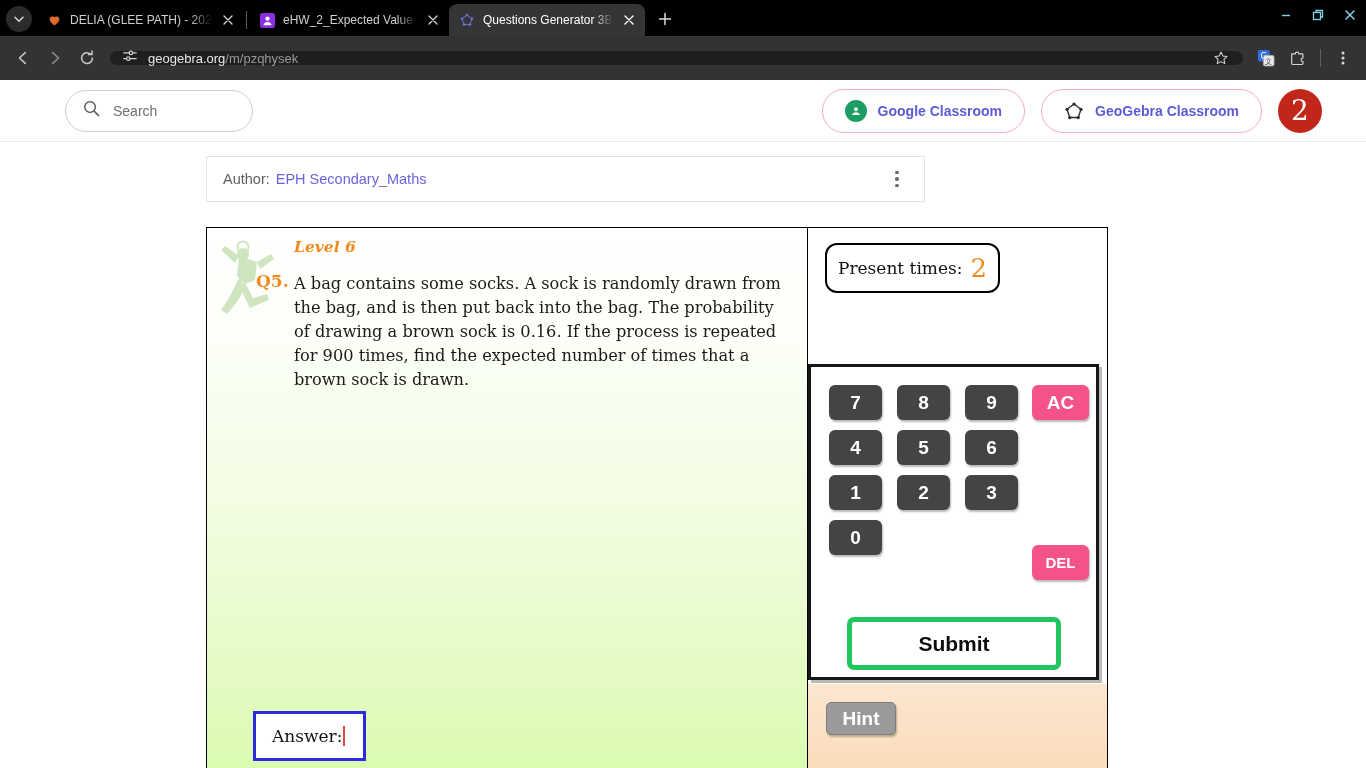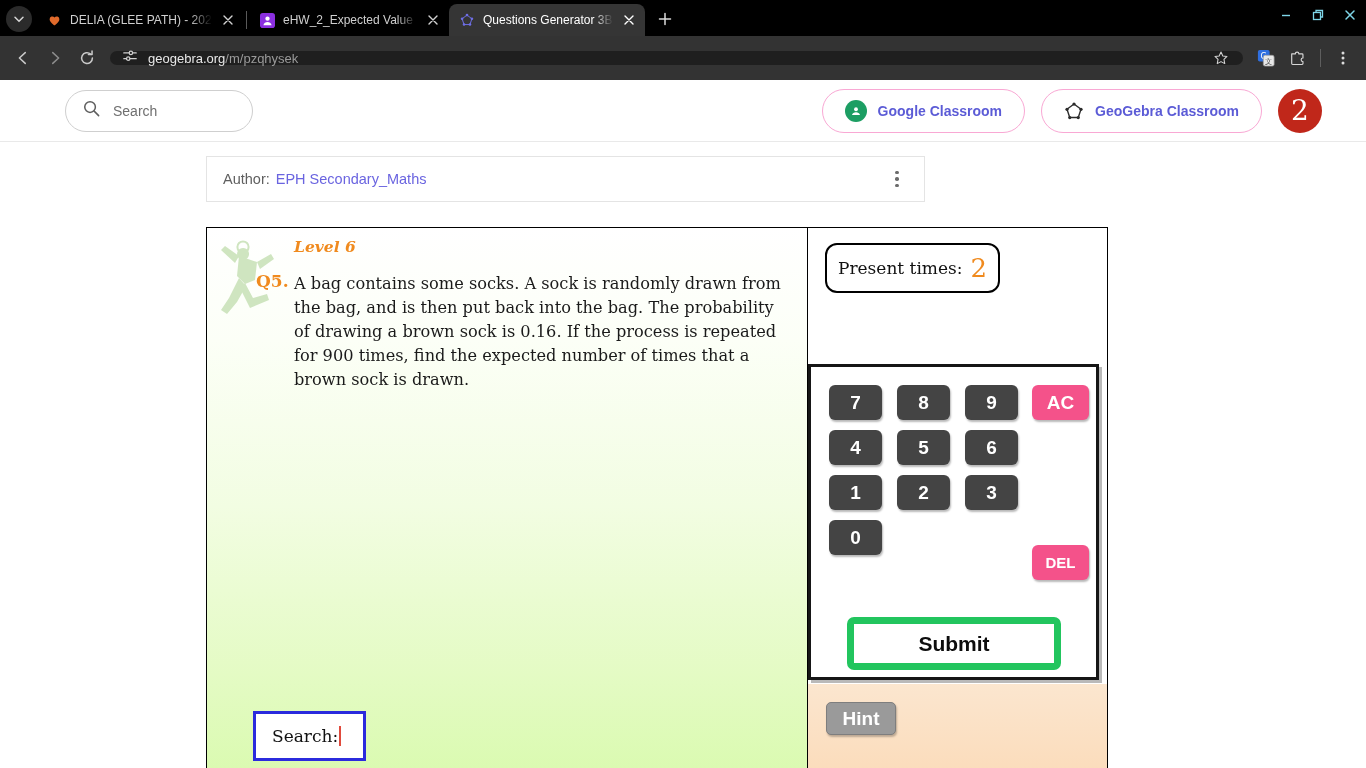--- a/index.html
+++ b/index.html
@@ -174,21 +174,21 @@
     background: #444444; color: #ffffff;
     display: flex; align-items: center; justify-content: center;
     font-size: 19px; font-weight: bold;
     box-shadow: 1px 2px 2px rgba(0,0,0,.28);
   }
   .key.pink { background: #f4528a; width: 57px; }
   .key.pink.small { font-size: 15px; }
   .submit {
     position: absolute; left: 36px; top: 250px;
     width: 214px; height: 53px;
-    border: 7px solid #22c55e; border-radius: 7px; background: #ffffff;
+    border: 5px solid #22c55e; border-radius: 7px; background: #ffffff;
     display: flex; align-items: center; justify-content: center;
     font-size: 21px; font-weight: bold; color: #0d0d0d;
   }
 
   .orange-zone {
     position: absolute; left: 0; top: 456px; right: 0; bottom: 0;
     background: linear-gradient(180deg,#fbe6cf 0%, #fbdcbb 55%, #fbd5ad 100%);
   }
   .hint-btn {
     position: absolute; left: 18px; top: 18px;
@@ -411,21 +411,21 @@
             <path d="M24 42 L14 62 L6 74 L12 78 L22 66 L31 50 Z"></path>
           </g>
           <circle cx="28" cy="11" r="5.6" fill="none" stroke="#cfe5c0" stroke-width="2"></circle>
         </svg>
 
         <div class="q-level">Level 6</div>
         <div class="q-num">Q5.</div>
         <div class="q-body">A bag contains some socks. A sock is randomly drawn from the bag, and is then put back into the bag. The probability of drawing a brown sock is 0.16. If the process is repeated for 900 times, find the expected number of times that a brown sock is drawn.</div>
 
         <div class="answerbox">
-          <span>Search:</span>
+          <span>Answer:</span>
             <span></span>
             <span class="caret"></span>
         </div>
       </div>
 
       <div class="r-panel">
 
         <div class="markbox">
           <span class="mark-label">Present times:</span>
           <span class="mark-val">2</span>

